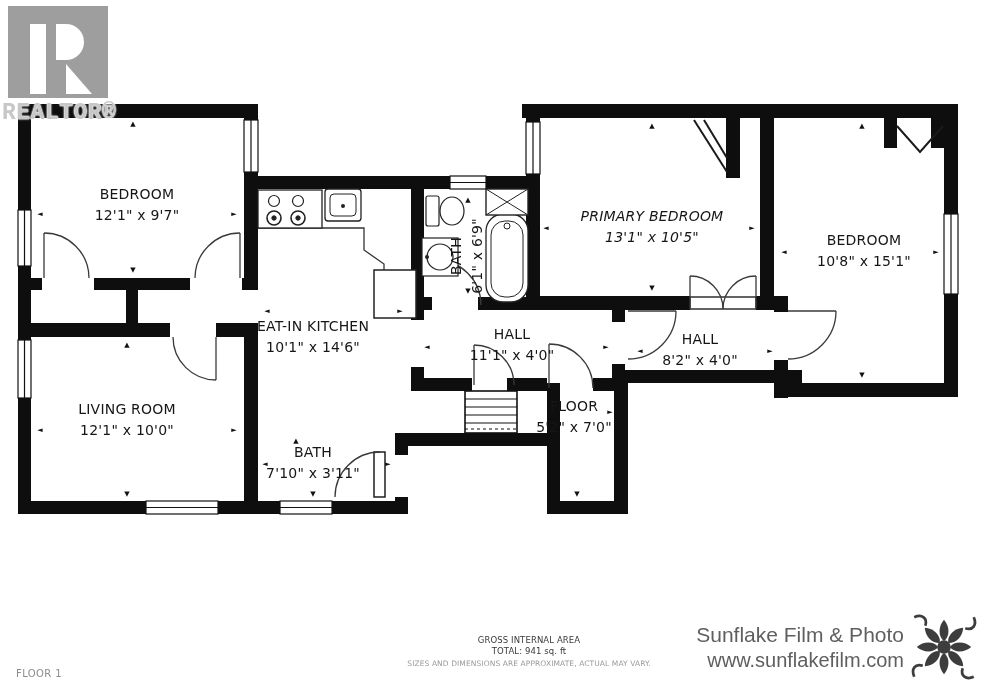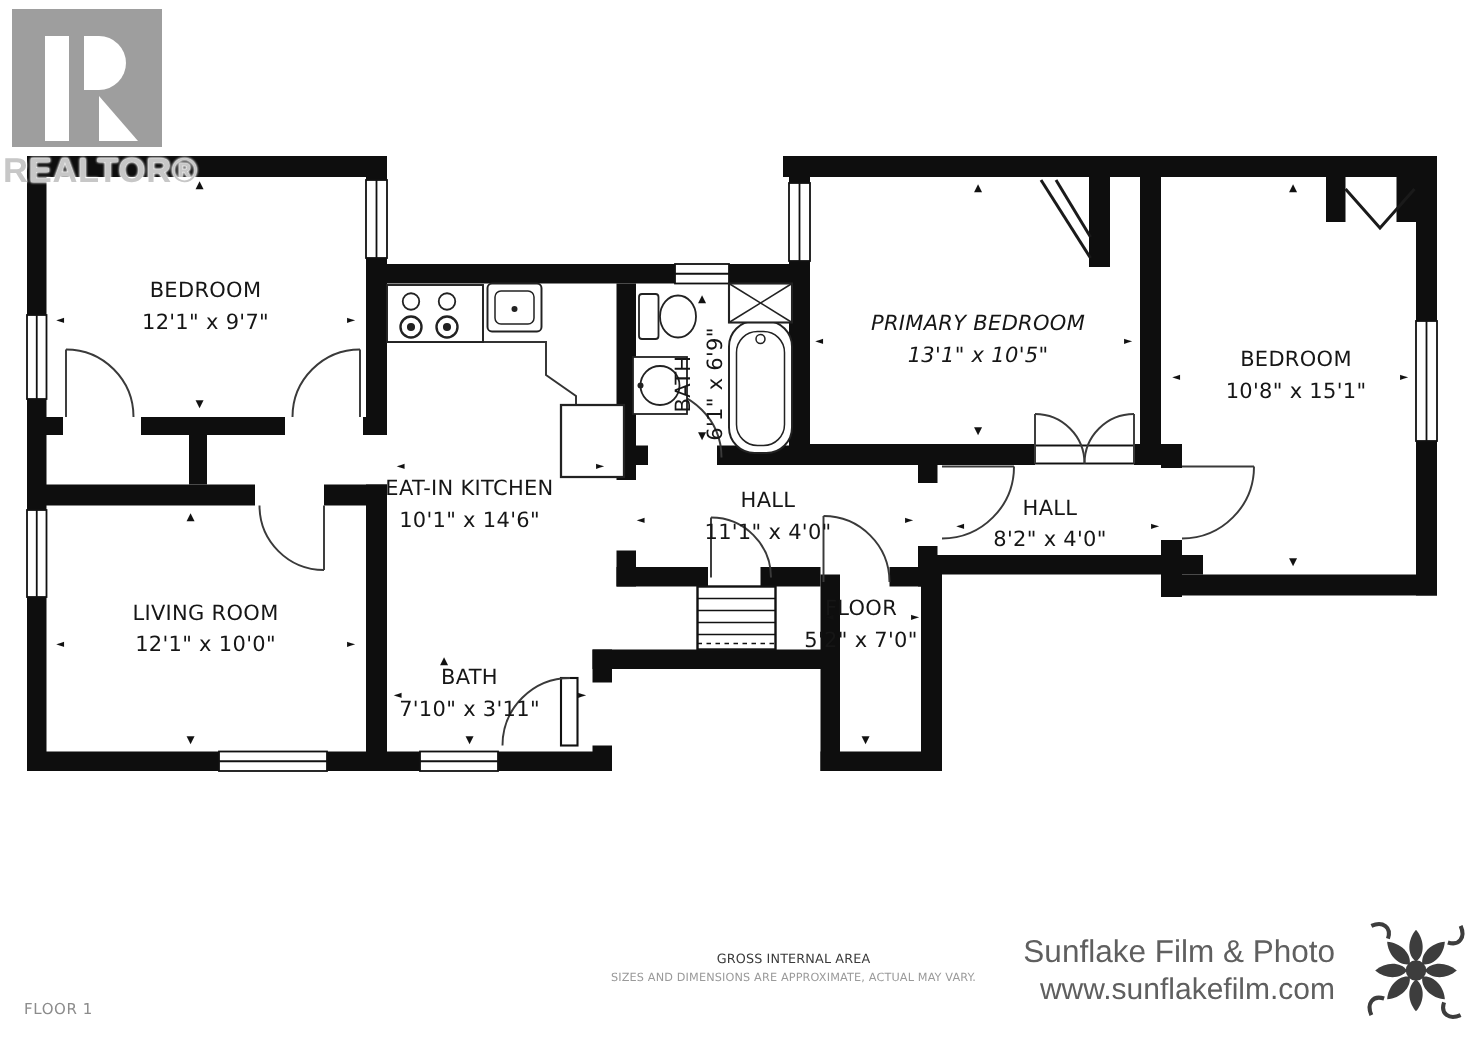--- a/index.html
+++ b/index.html
@@ -22,39 +22,39 @@
   
   .dim-arrow{
     position:absolute;transform:translate(-50%,-50%);
     font-size:7px;color:#111;line-height:1;
   }
 
   
   .realtor-box{position:absolute;left:8px;top:6px;width:100px;height:92px}
   .realtor-word{
     position:absolute;left:2px;top:100px;width:130px;
-    font-family:Liberation Sans, sans-serif;font-size:23px;font-weight:bold;
+    font-family:Liberation Mono, monospace;font-size:23px;font-weight:bold;
     color:#c7c7c7;letter-spacing:.5px;
     text-shadow:0 0 2px #fff,0 0 2px #fff,0 0 1px #fff;
   }
 
   
   .floor-tag{
     position:absolute;left:16px;top:668px;font-size:10px;color:#8c8c8c;
     letter-spacing:.4px;
   }
   .area-note{
     position:absolute;left:493px;top:635px;transform:translateX(-50%);
     text-align:center;color:#3a3a3a;font-size:8.5px;line-height:1.35;
     letter-spacing:.1px;white-space:nowrap;margin-left:36px;
   }
   .area-note .disclaimer{font-size:7.5px;color:#9a9a9a;margin-top:1px}
 
   .studio{
-    position:absolute;right:6px;top:613px;display:flex;align-items:center;gap:20px;
+    position:absolute;right:6px;top:613px;display:flex;align-items:center;gap:6px;
   }
   .studio-text{
     text-align:right;color:#5f5f5f;font-family:"Liberation Sans",sans-serif;
     line-height:1.22;
   }
   .studio-name{font-size:21px;display:block}
   .studio-url{font-size:20px;display:block}
 </style>
 </head>
 <body>
@@ -257,21 +257,21 @@
       <span class="room-dims">6'1" x 6'9"</span>
     </div>
     <div class="room-label" style="left: 652px; top: 227px; font-style: italic;">
       <span class="room-name">PRIMARY BEDROOM</span>
       <span class="room-dims">13'1" x 10'5"</span>
     </div>
     <div class="room-label" style="left: 864px; top: 251px;">
       <span class="room-name">BEDROOM</span>
       <span class="room-dims">10'8" x 15'1"</span>
     </div>
-    <div class="room-label" style="left: 137px; top: 420px;">
+    <div class="room-label" style="left: 127px; top: 420px;">
       <span class="room-name">LIVING ROOM</span>
       <span class="room-dims">12'1" x 10'0"</span>
     </div>
     <div class="room-label" style="left: 512px; top: 345px;">
       <span class="room-name">HALL</span>
       <span class="room-dims">11'1" x 4'0"</span>
     </div>
     <div class="room-label" style="left: 700px; top: 350px;">
       <span class="room-name">HALL</span>
       <span class="room-dims">8'2" x 4'0"</span>
@@ -327,20 +327,21 @@
     <path d="M 48 18 H 58 A 18 18 0 0 1 58 54 H 48 Z" fill="#fff"></path>
     <path d="M 58 58 L 84 88 L 58 88 Z" fill="#fff"></path>
   </svg>
 </div>
 <div class="realtor-word">REALTOR®</div>
 
 <div class="floor-tag">FLOOR 1</div>
 
 <div class="area-note">
   <div>GROSS INTERNAL AREA</div>
+  <div>TOTAL: 941 sq. ft</div>
   <div class="disclaimer">SIZES AND DIMENSIONS ARE APPROXIMATE, ACTUAL MAY VARY.</div>
 </div>
 
 <div class="studio">
   <div class="studio-text">
     <span class="studio-name">Sunflake Film &amp; Photo</span>
     <span class="studio-url">www.sunflakefilm.com</span>
   </div>
   <svg width="68" height="68" viewBox="-40 -40 80 80">
     <g fill="#3d3d3d">

